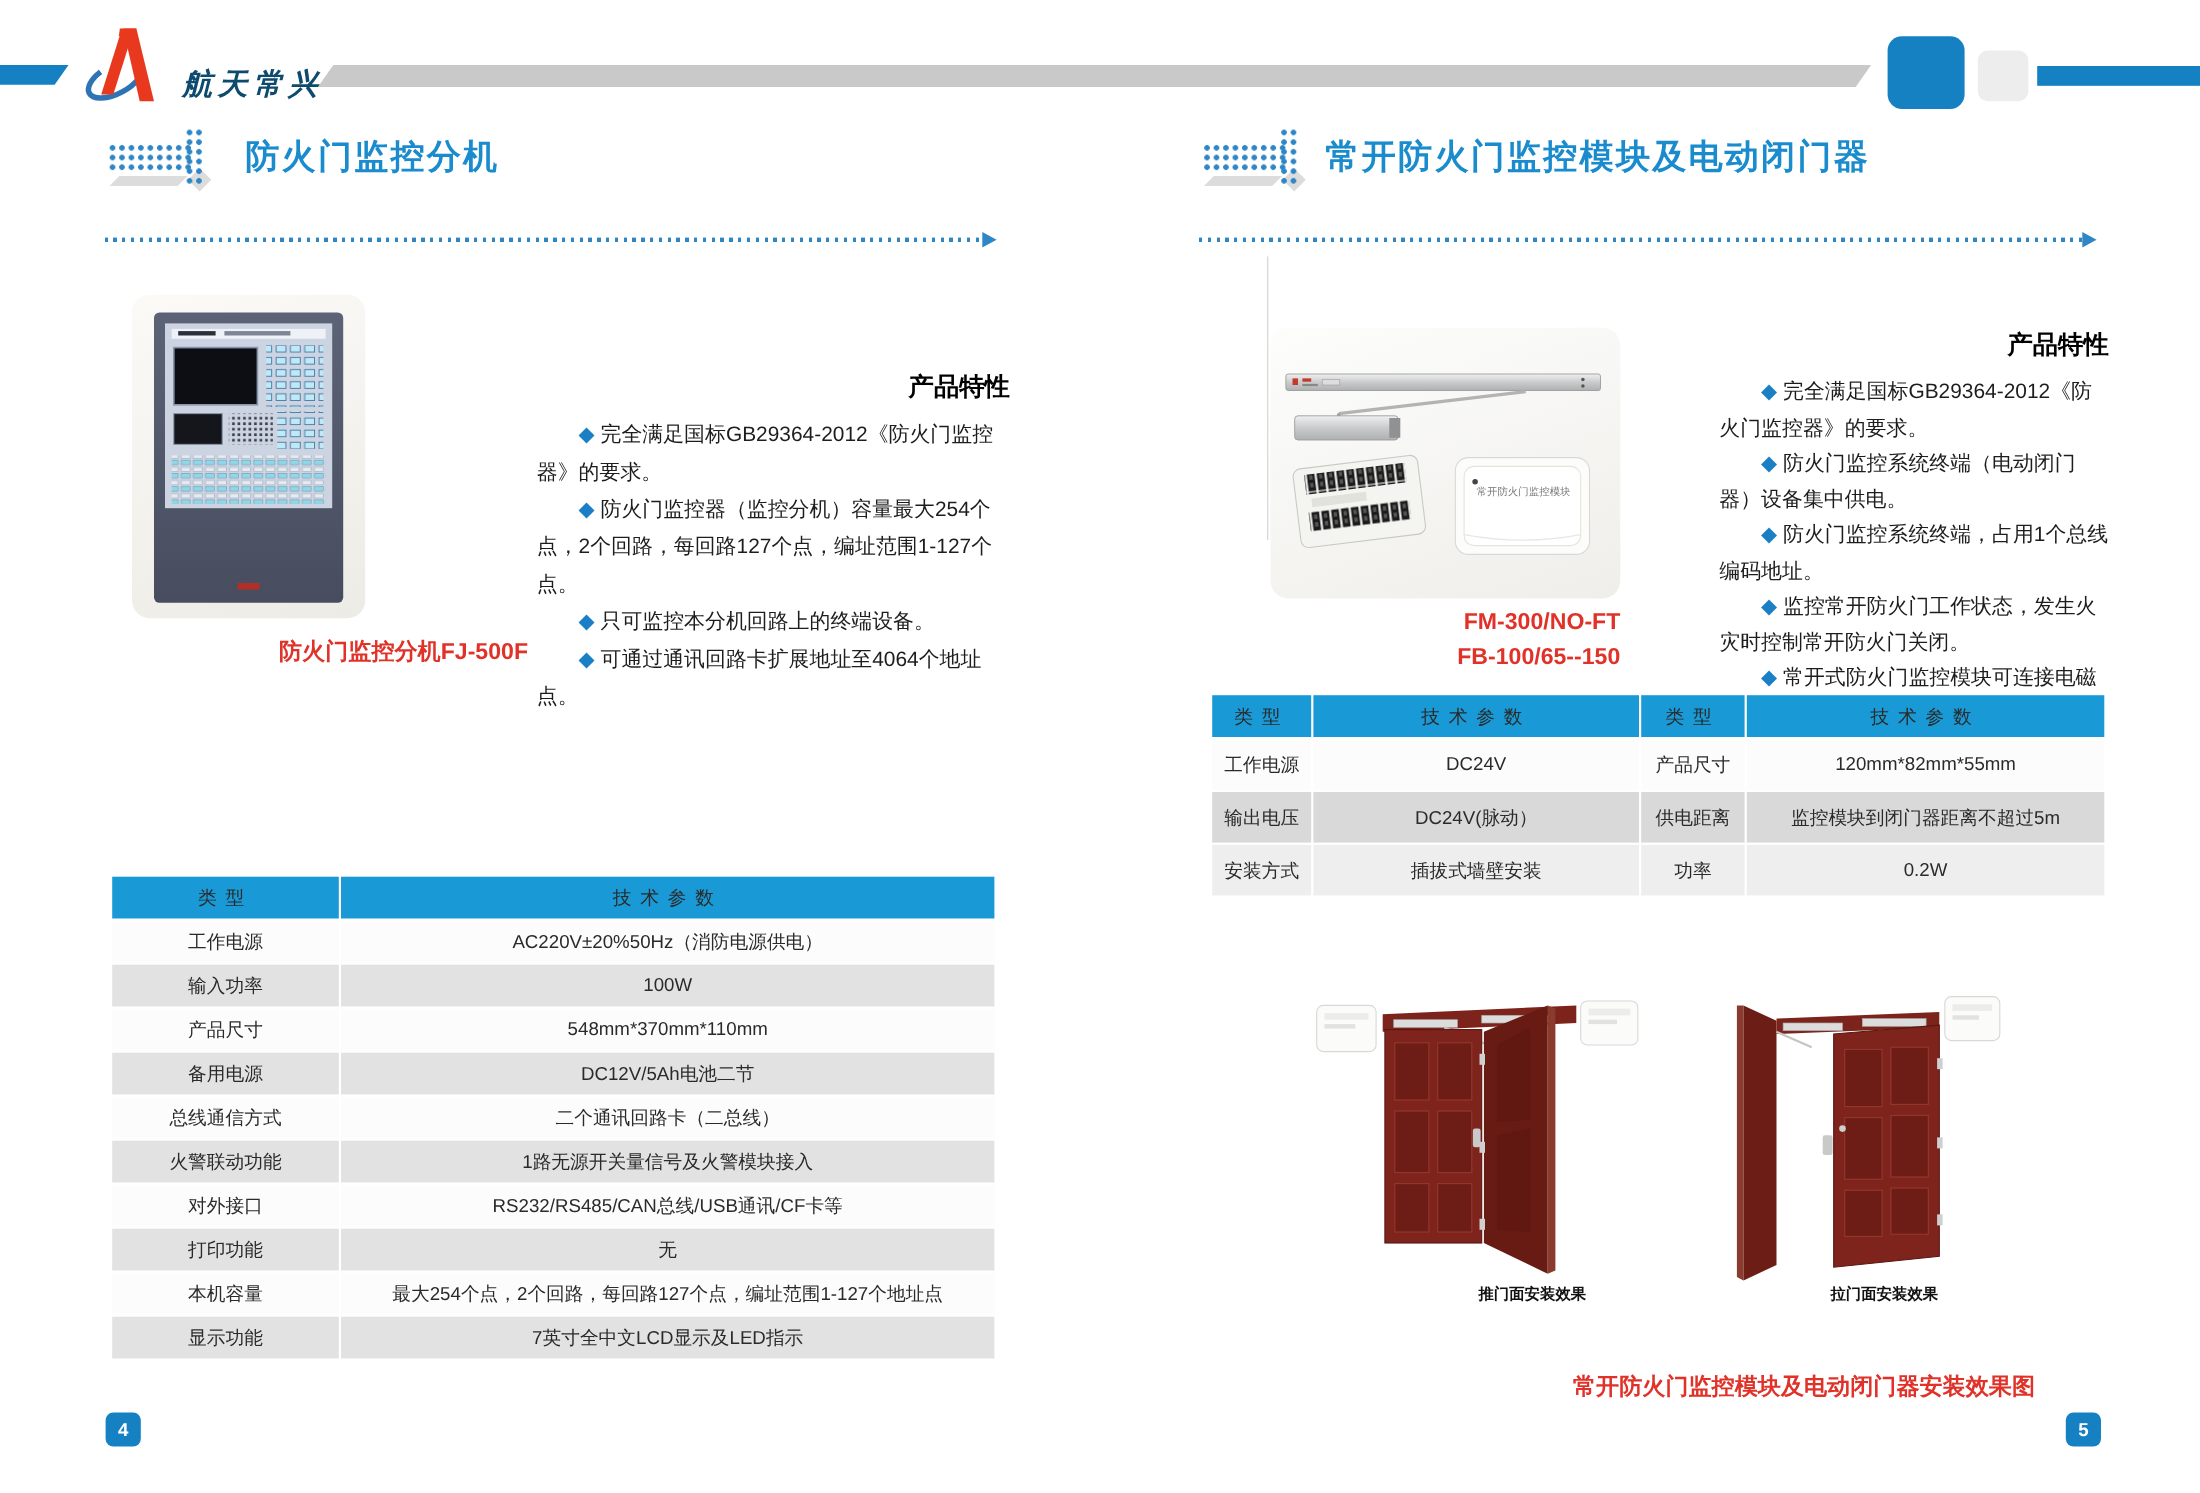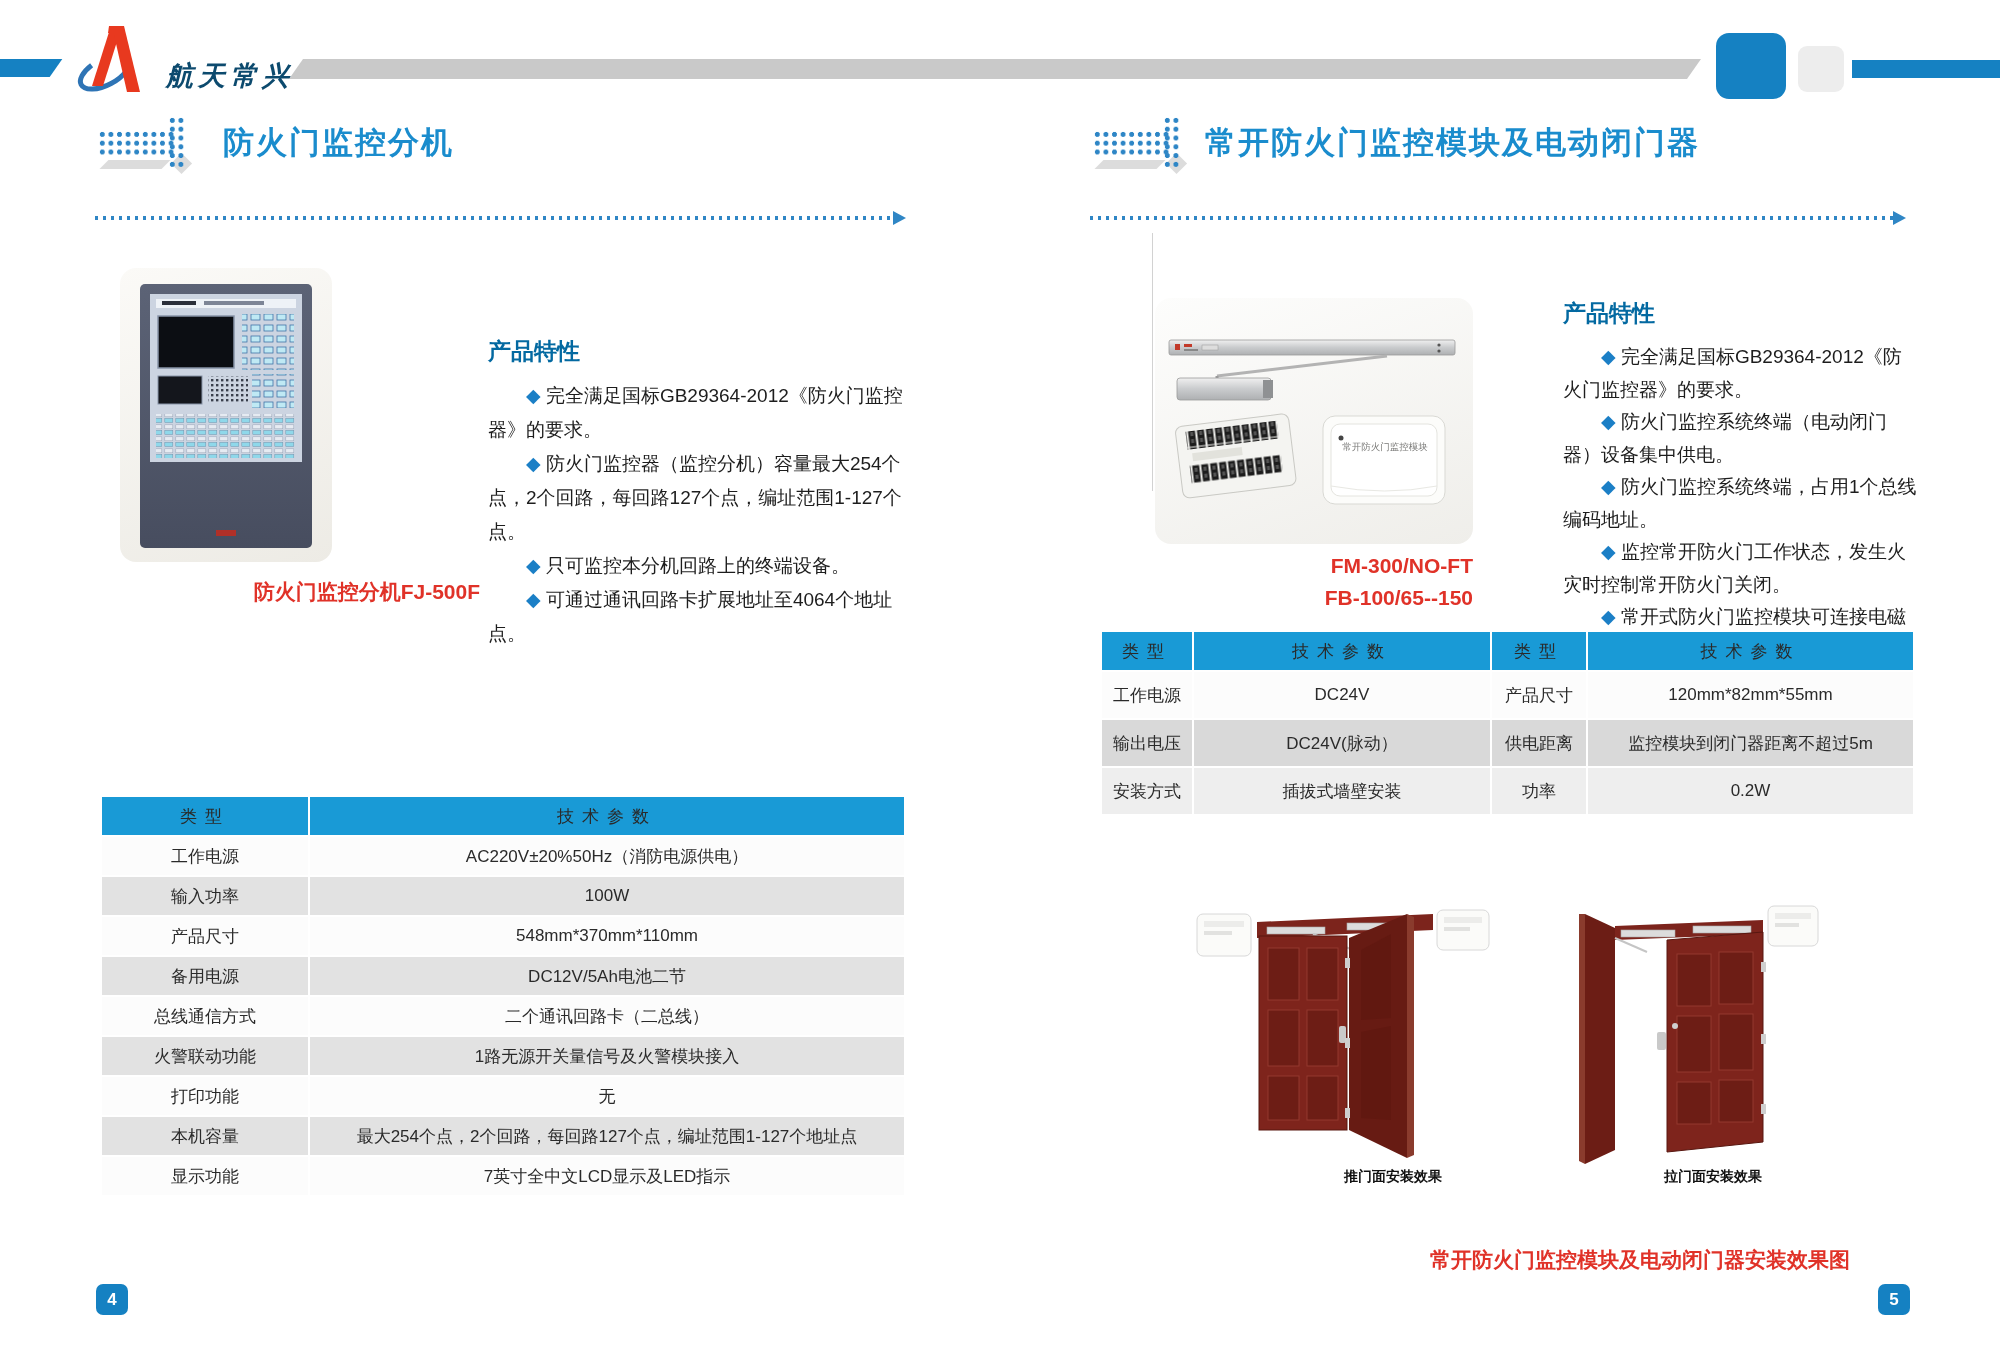--- a/index.html
+++ b/index.html
@@ -28,21 +28,21 @@
   .dotted-rule{top:216px;height:4px;background:repeating-linear-gradient(90deg,#2f86c5 0 3px,rgba(0,0,0,0) 3px 8px);}
   .dotted-rule::after{content:"";position:absolute;right:-13px;top:-5px;width:0;height:0;
     border-left:13px solid #2f86c5;border-top:7px solid rgba(0,0,0,0);border-bottom:7px solid rgba(0,0,0,0);}
 
   
   .photo-box{border-radius:16px;background:linear-gradient(160deg,#fbfaf7 0%,#edebe5 100%);}
   .red-caption{color:#e03228;font-weight:bold;text-align:right;}
   .vline{left:1152px;top:233px;width:1px;height:258px;background:#d2d2d2;}
 
   
-  .features h3{margin:0 0 12px 0;font-size:23px;color:#0369a1;}
+  .features h3{margin:0 0 12px 0;font-size:23px;color:#000000;text-align:right;}
   .features p.bullet{margin:0;font-size:19px;line-height:34px;color:#1d1d1d;text-indent:2em;}
   .features p.bullet::before{content:"◆ ";color:#1b7fc6;}
   #right-features p.bullet{line-height:32.5px;}
 
   
   table.spec{border-collapse:collapse;table-layout:fixed;}
   table.spec th{background:#199ad6;color:#fff;font-weight:normal;letter-spacing:8px;font-size:17px;height:38px;}
   table.spec th,table.spec td{border:2px solid #ffffff;text-align:center;font-size:17px;color:#2a2a2a;padding:0 8px;}
   table.spec td{height:38px;background:#fcfcfc;}
   #t-left{left:100px;top:795px;width:806px;}
@@ -158,20 +158,24 @@
           <td>备用电源</td>
           <td>DC12V/5Ah电池二节</td>
         </tr>
         <tr>
           <td>总线通信方式</td>
           <td>二个通讯回路卡（二总线）</td>
         </tr>
         <tr>
           <td>火警联动功能</td>
           <td>1路无源开关量信号及火警模块接入</td>
+        </tr>
+        <tr>
+          <td>对外接口</td>
+          <td>RS232/RS485/CAN总线/USB通讯/CF卡等</td>
         </tr>
         <tr>
           <td>打印功能</td>
           <td>无</td>
         </tr>
         <tr>
           <td>本机容量</td>
           <td>最大254个点，2个回路，每回路127个点，编址范围1-127个地址点</td>
         </tr>
         <tr>

